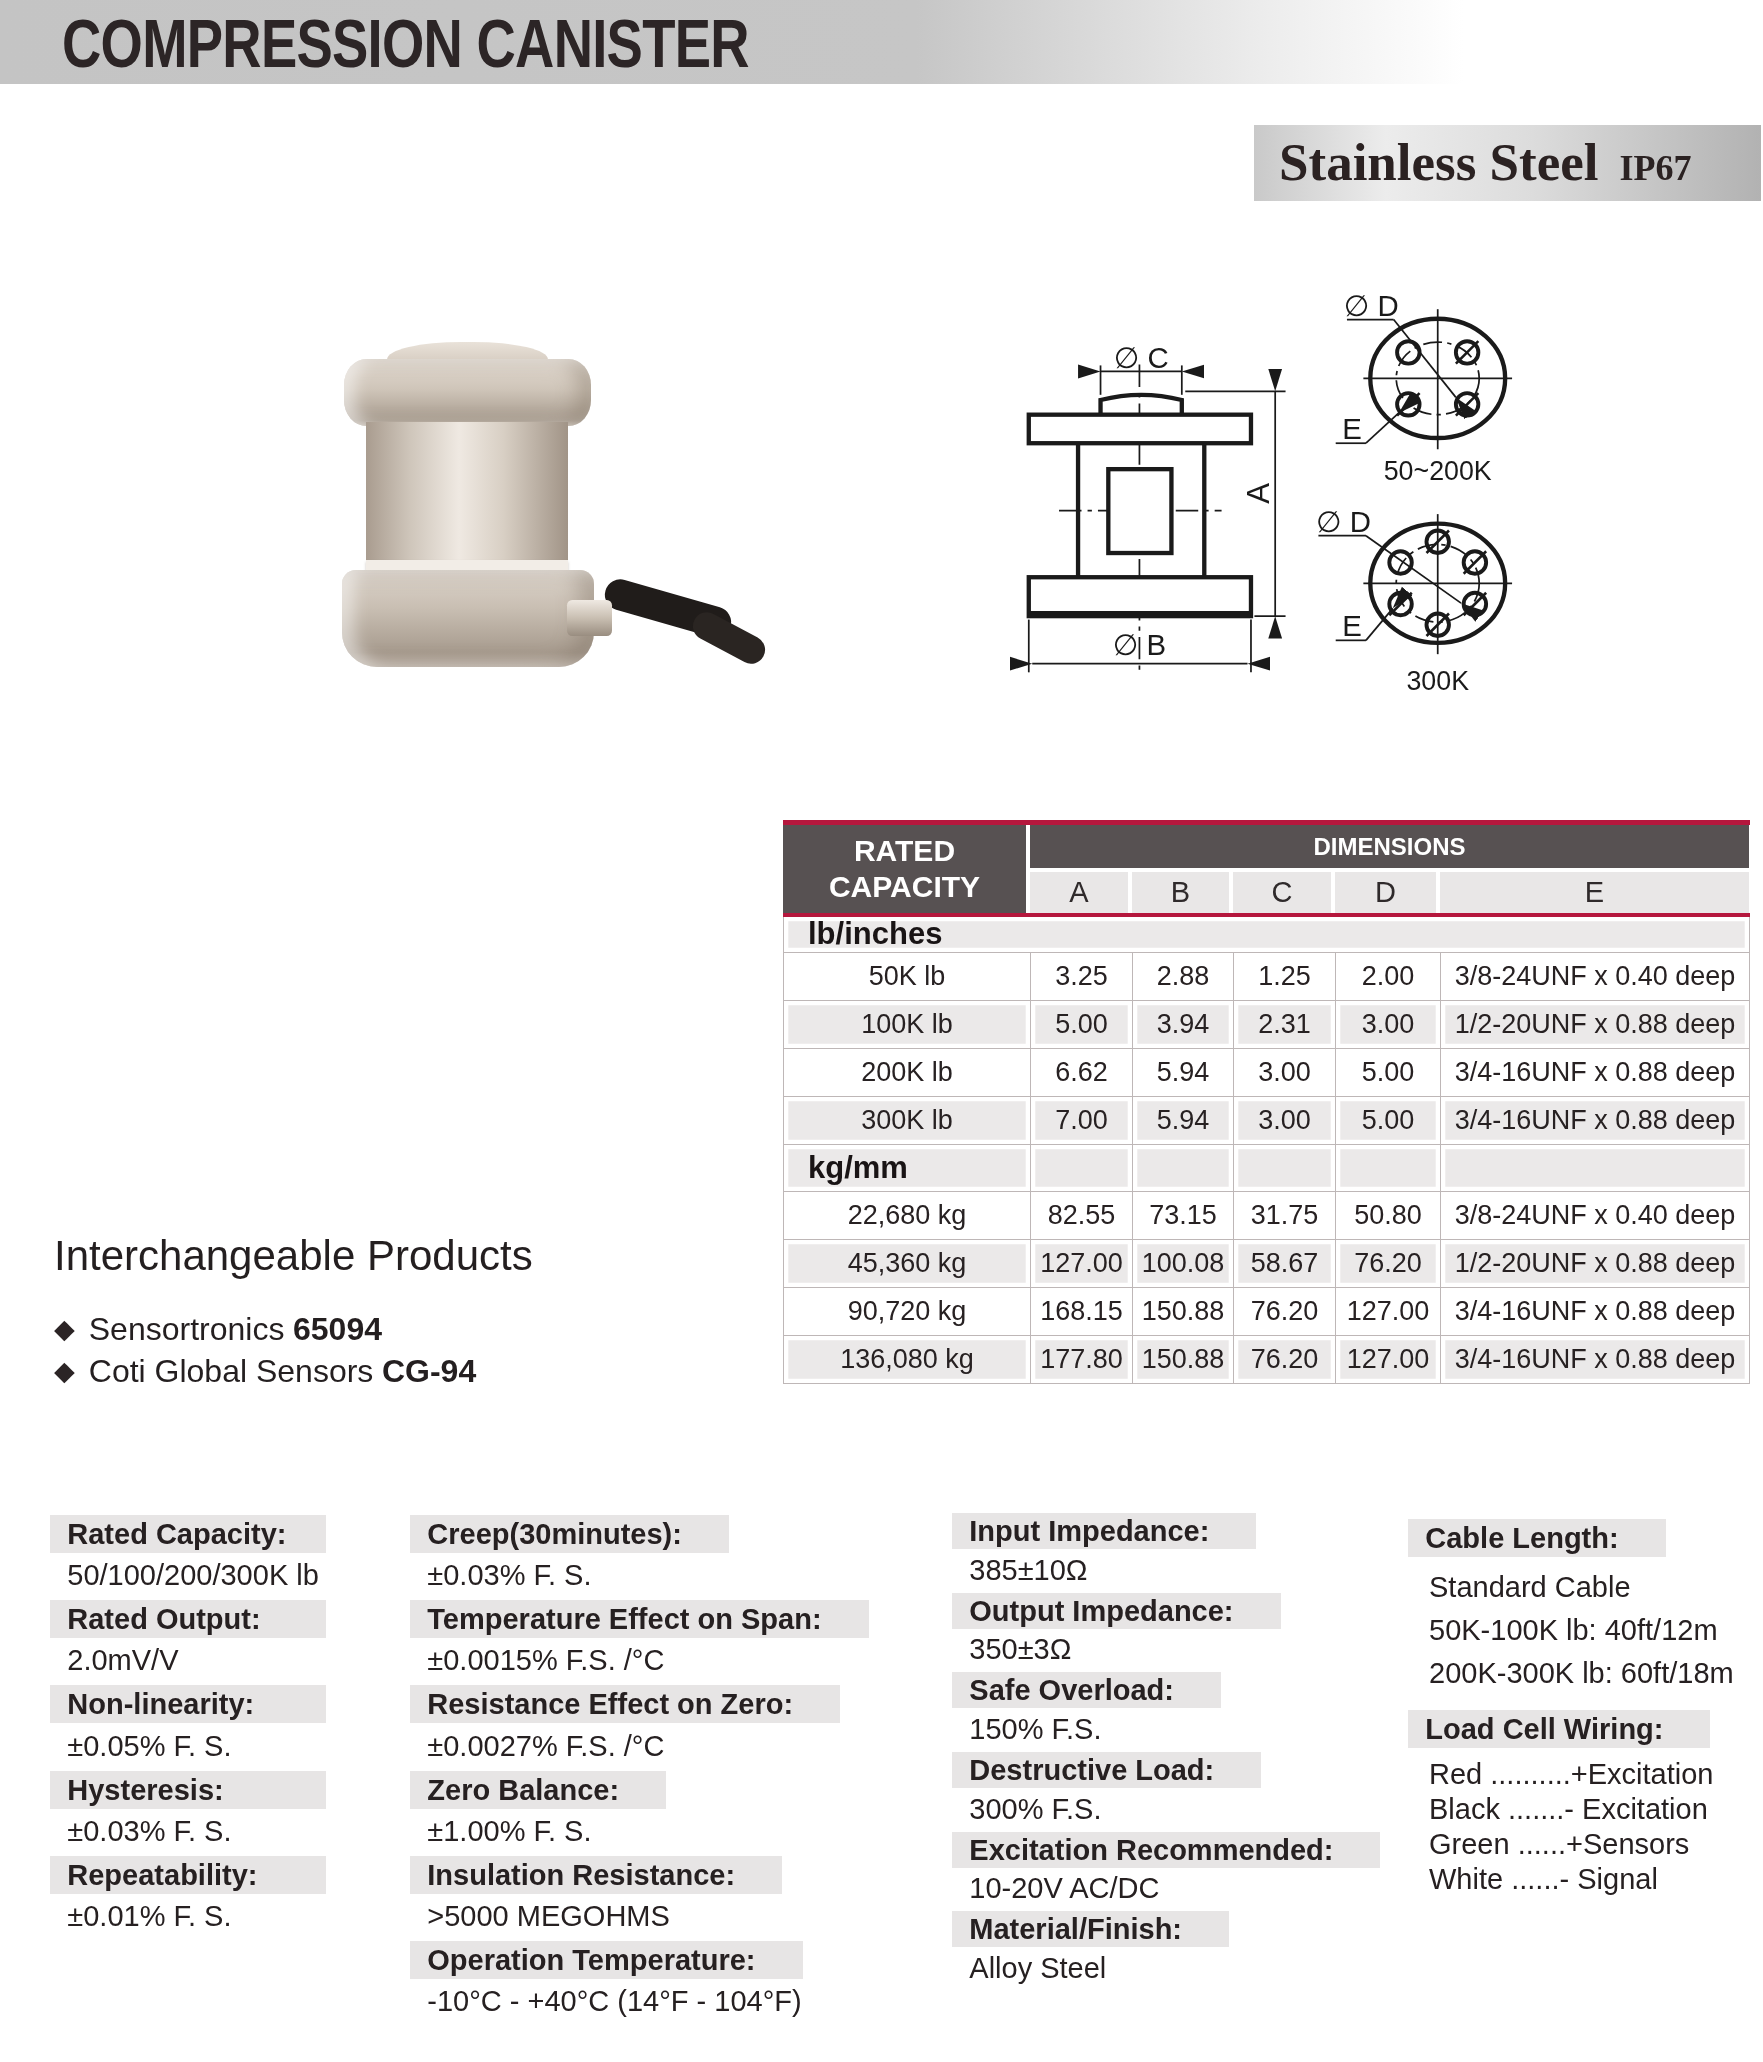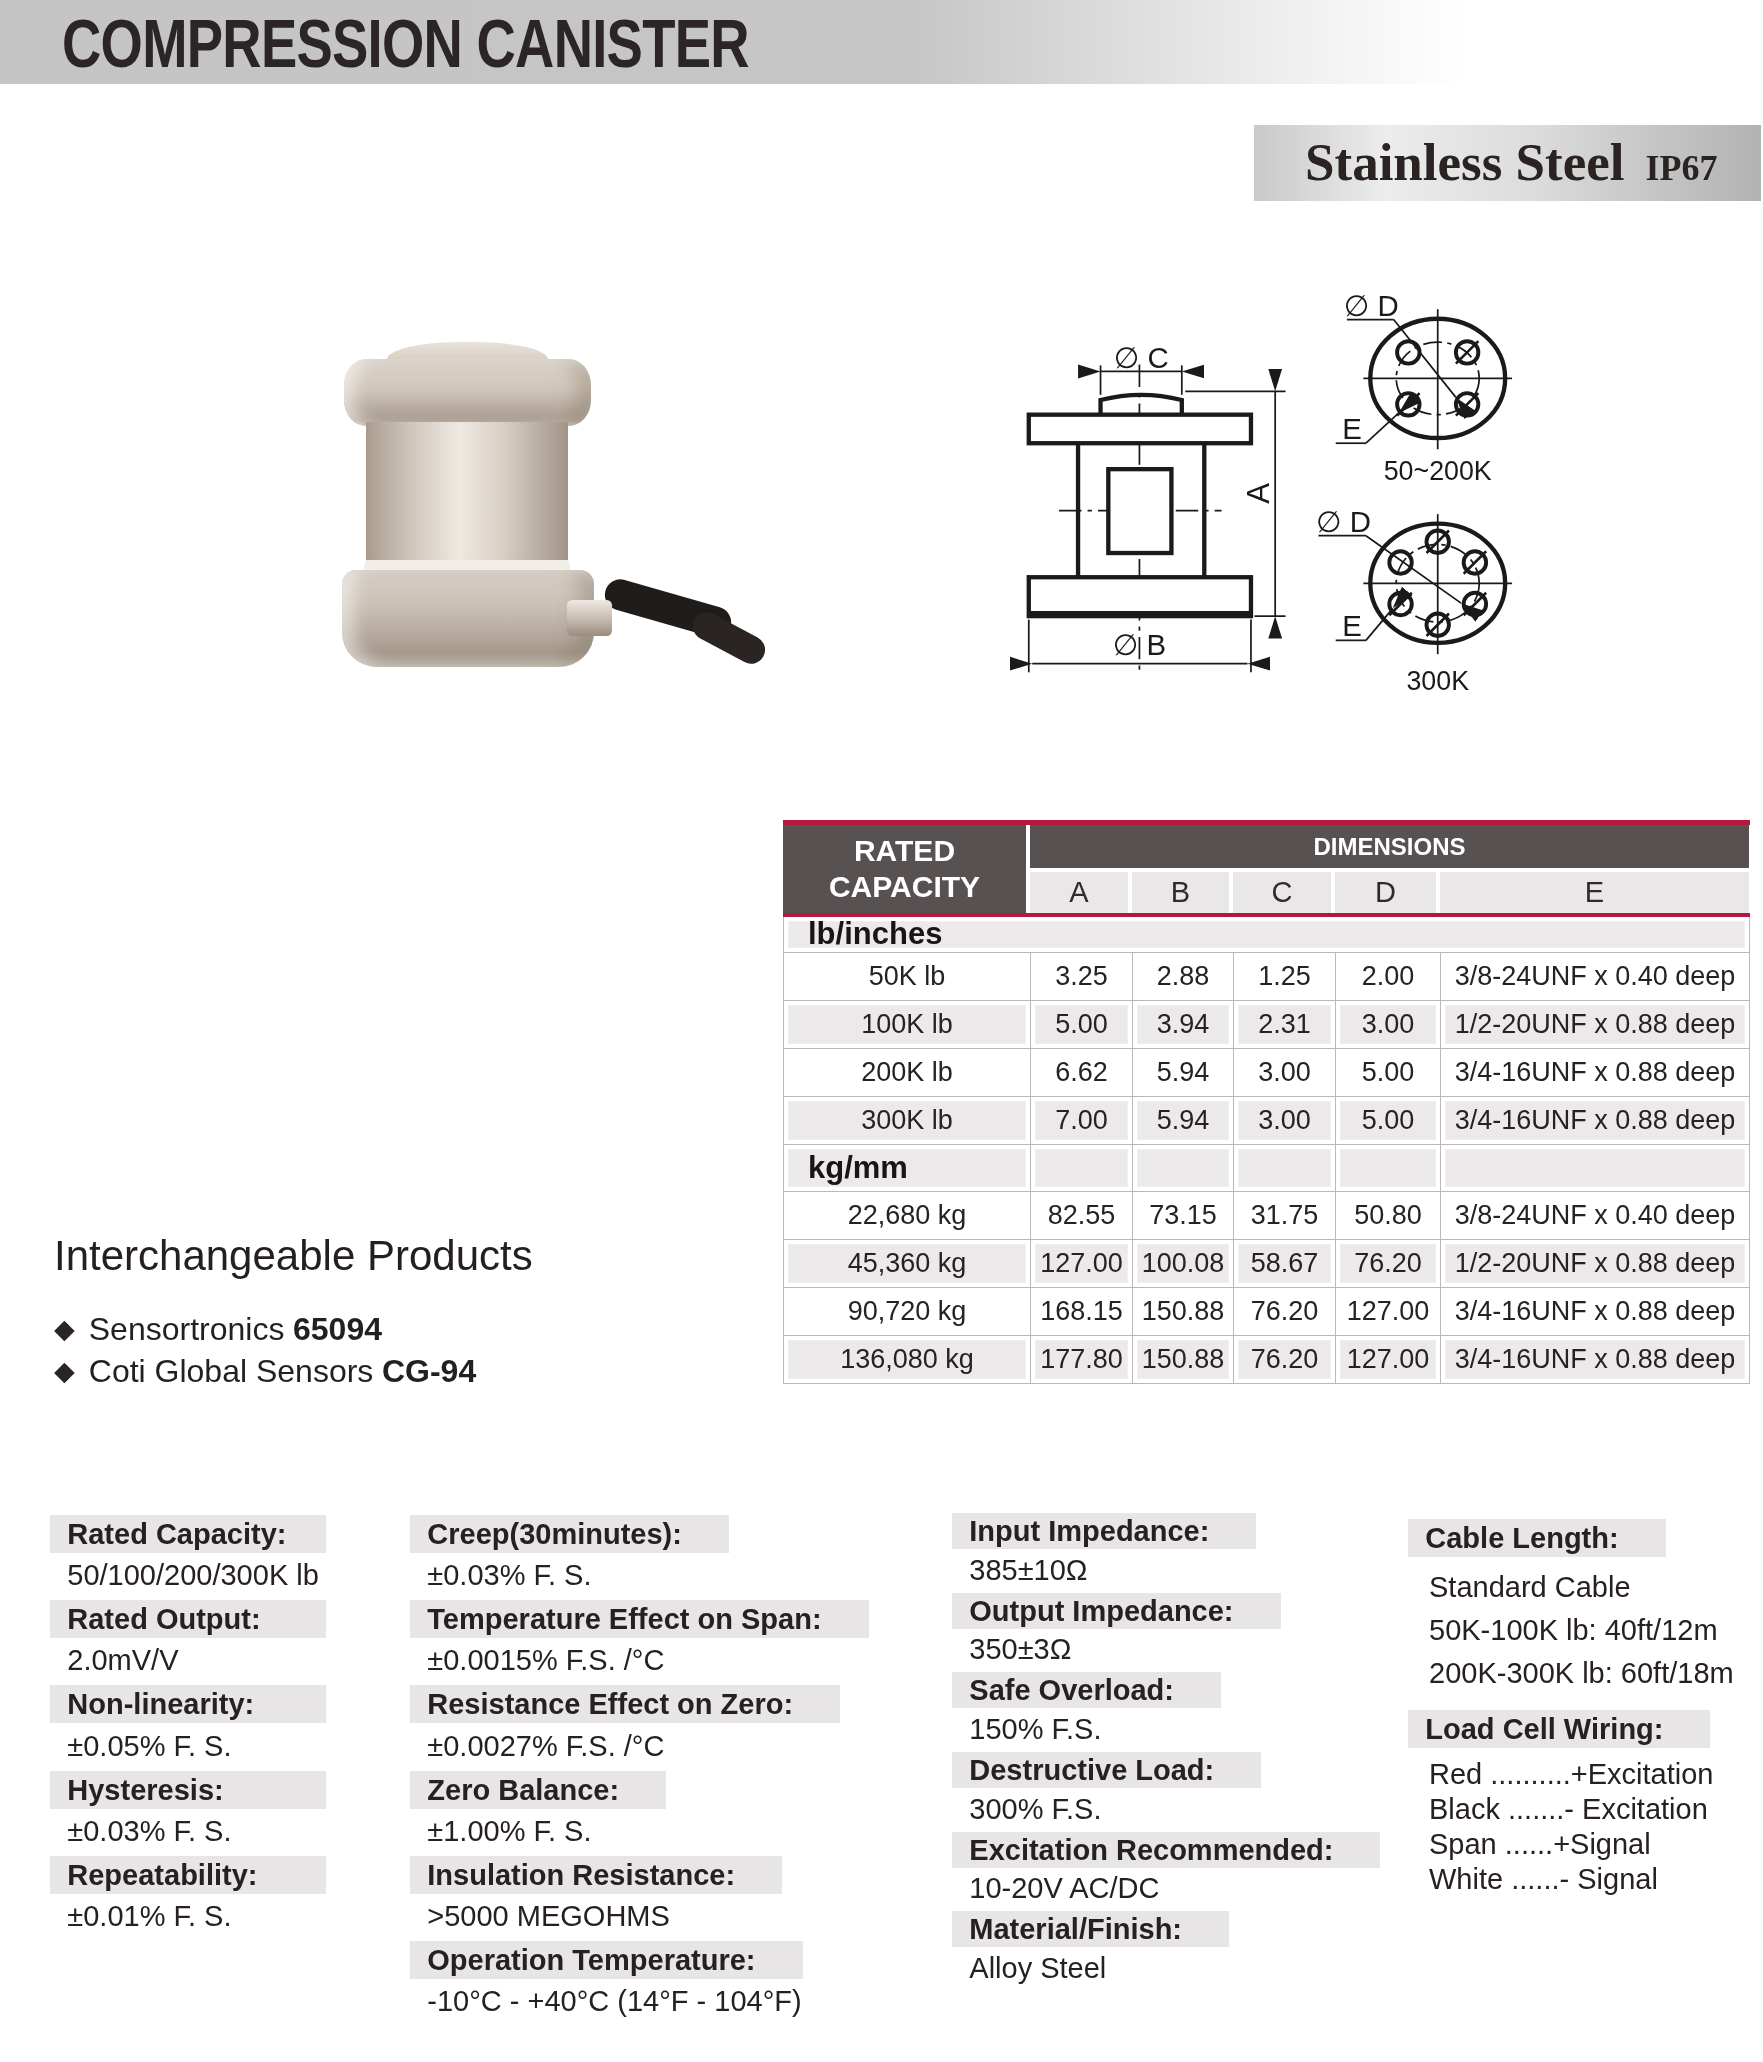--- a/index.html
+++ b/index.html
@@ -9,21 +9,21 @@
   
   .header-bar{position:absolute;left:0;top:0;width:1763px;height:84px;
     background:linear-gradient(90deg,#c4c4c4 0%,#c6c6c6 52%,#ededed 72%,#ffffff 83%);}
   .header-title{position:absolute;left:62px;top:0;height:84px;line-height:86px;
     font-size:68px;font-weight:700;color:#2c2526;letter-spacing:-0.9px;white-space:nowrap;
     transform:scaleX(0.80);transform-origin:left center;}
 
   
   .banner{position:absolute;left:1254px;top:125px;width:507px;height:76px;
     background:linear-gradient(90deg,#c9c9c9 0%,#ececec 26%,#dcdcdc 55%,#b2b2b2 100%);
-    display:flex;align-items:baseline;padding-left:51px;box-sizing:border-box;}
+    display:flex;align-items:baseline;padding-left:25px;box-sizing:border-box;}
   .banner-main{font-family:"Liberation Serif", serif;font-weight:700;font-size:53px;
     line-height:74px;color:#2b2222;}
   .banner-ip{font-family:"Liberation Serif", serif;font-weight:700;font-size:36px;
     margin-left:21px;color:#2b2222;}
 
   
   .photo{position:absolute;left:259px;top:285px;width:484px;height:411px;}
   .p-boss{position:absolute;left:128px;top:57px;width:161px;height:38px;
     background:linear-gradient(180deg,#e9e2d9 0%,#d6ccc1 55%,#bdb1a5 100%);
     border-radius:46% 46% 7px 7px;}
@@ -395,19 +395,19 @@
     <div>
       <span class="spec-label c4-label">Cable Length:</span>
       <div class="c4-line">Standard Cable</div>
       <div class="c4-line">50K-100K lb: 40ft/12m</div>
       <div class="c4-line">200K-300K lb: 60ft/18m</div>
     </div>
     <div class="wiring-block">
       <span class="spec-label c4-label">Load Cell Wiring:</span>
       <div class="c4-line c4-wire">Red ..........+Excitation</div>
       <div class="c4-line c4-wire">Black .......- Excitation</div>
-      <div class="c4-line c4-wire">Span ......+Signal</div>
+      <div class="c4-line c4-wire">Green ......+Sensors</div>
       <div class="c4-line c4-wire">White ......- Signal</div>
     </div>
   </div>
 
 </div>
 
 
 </body></html>

